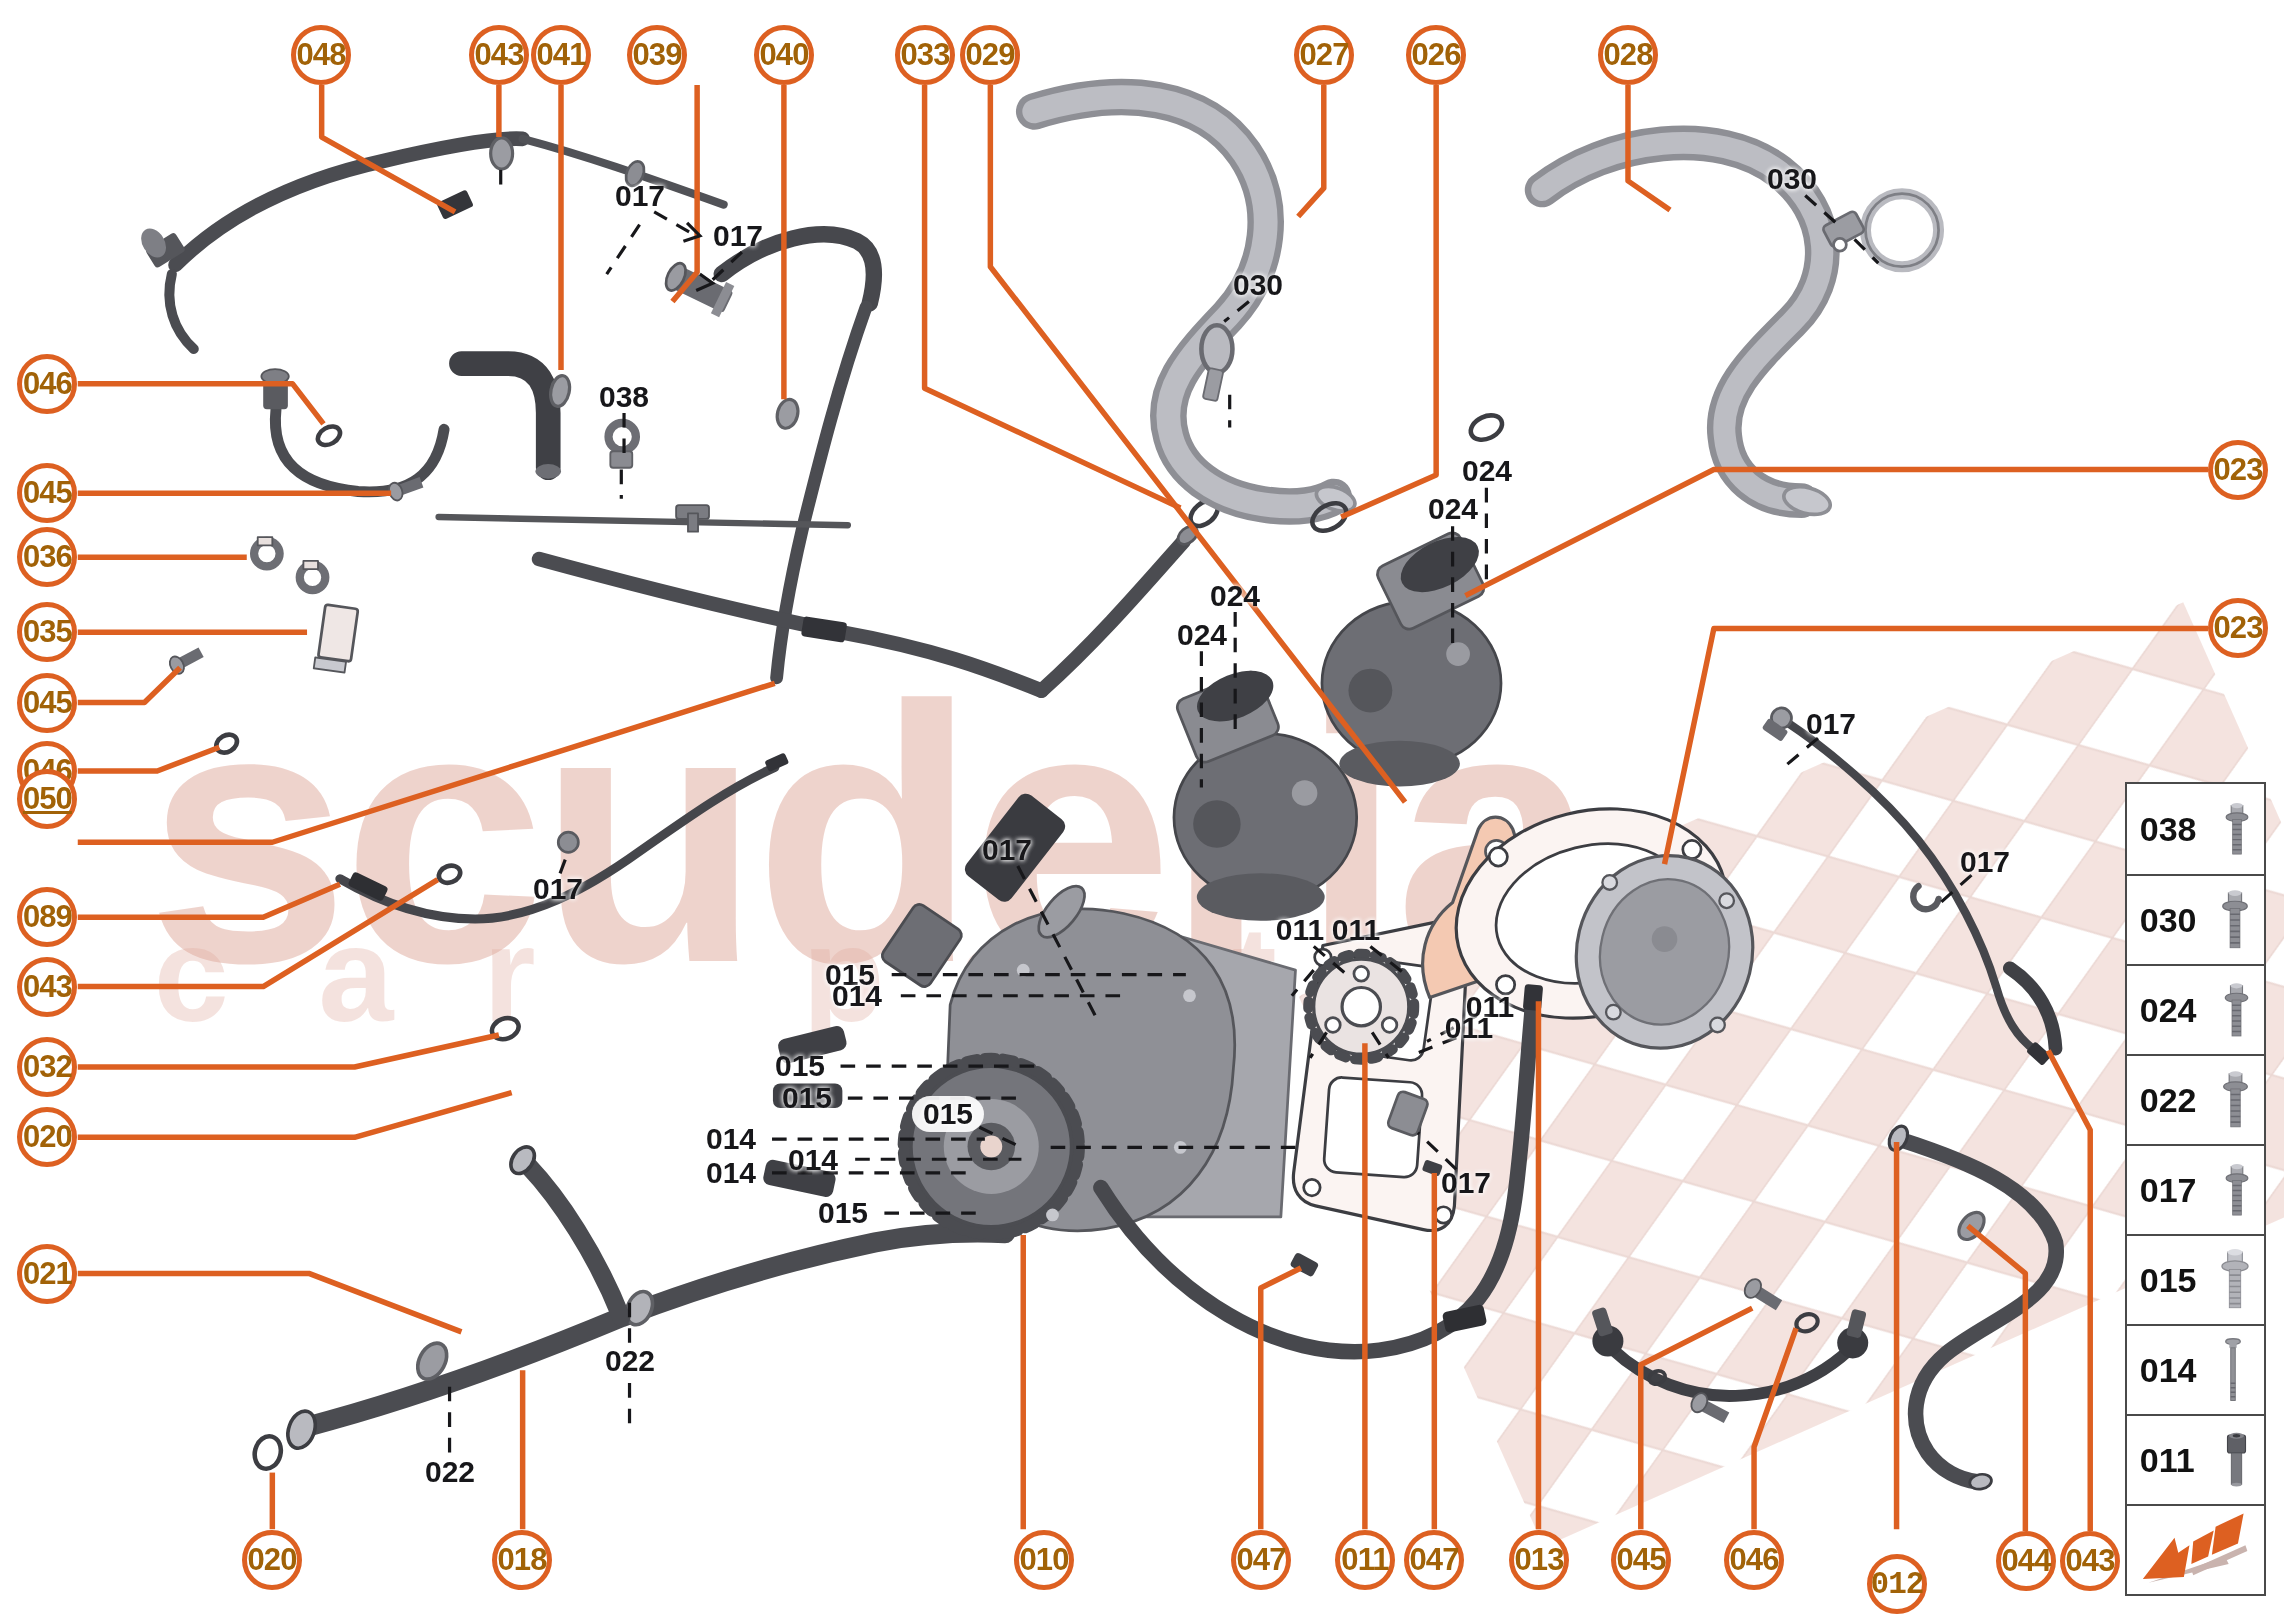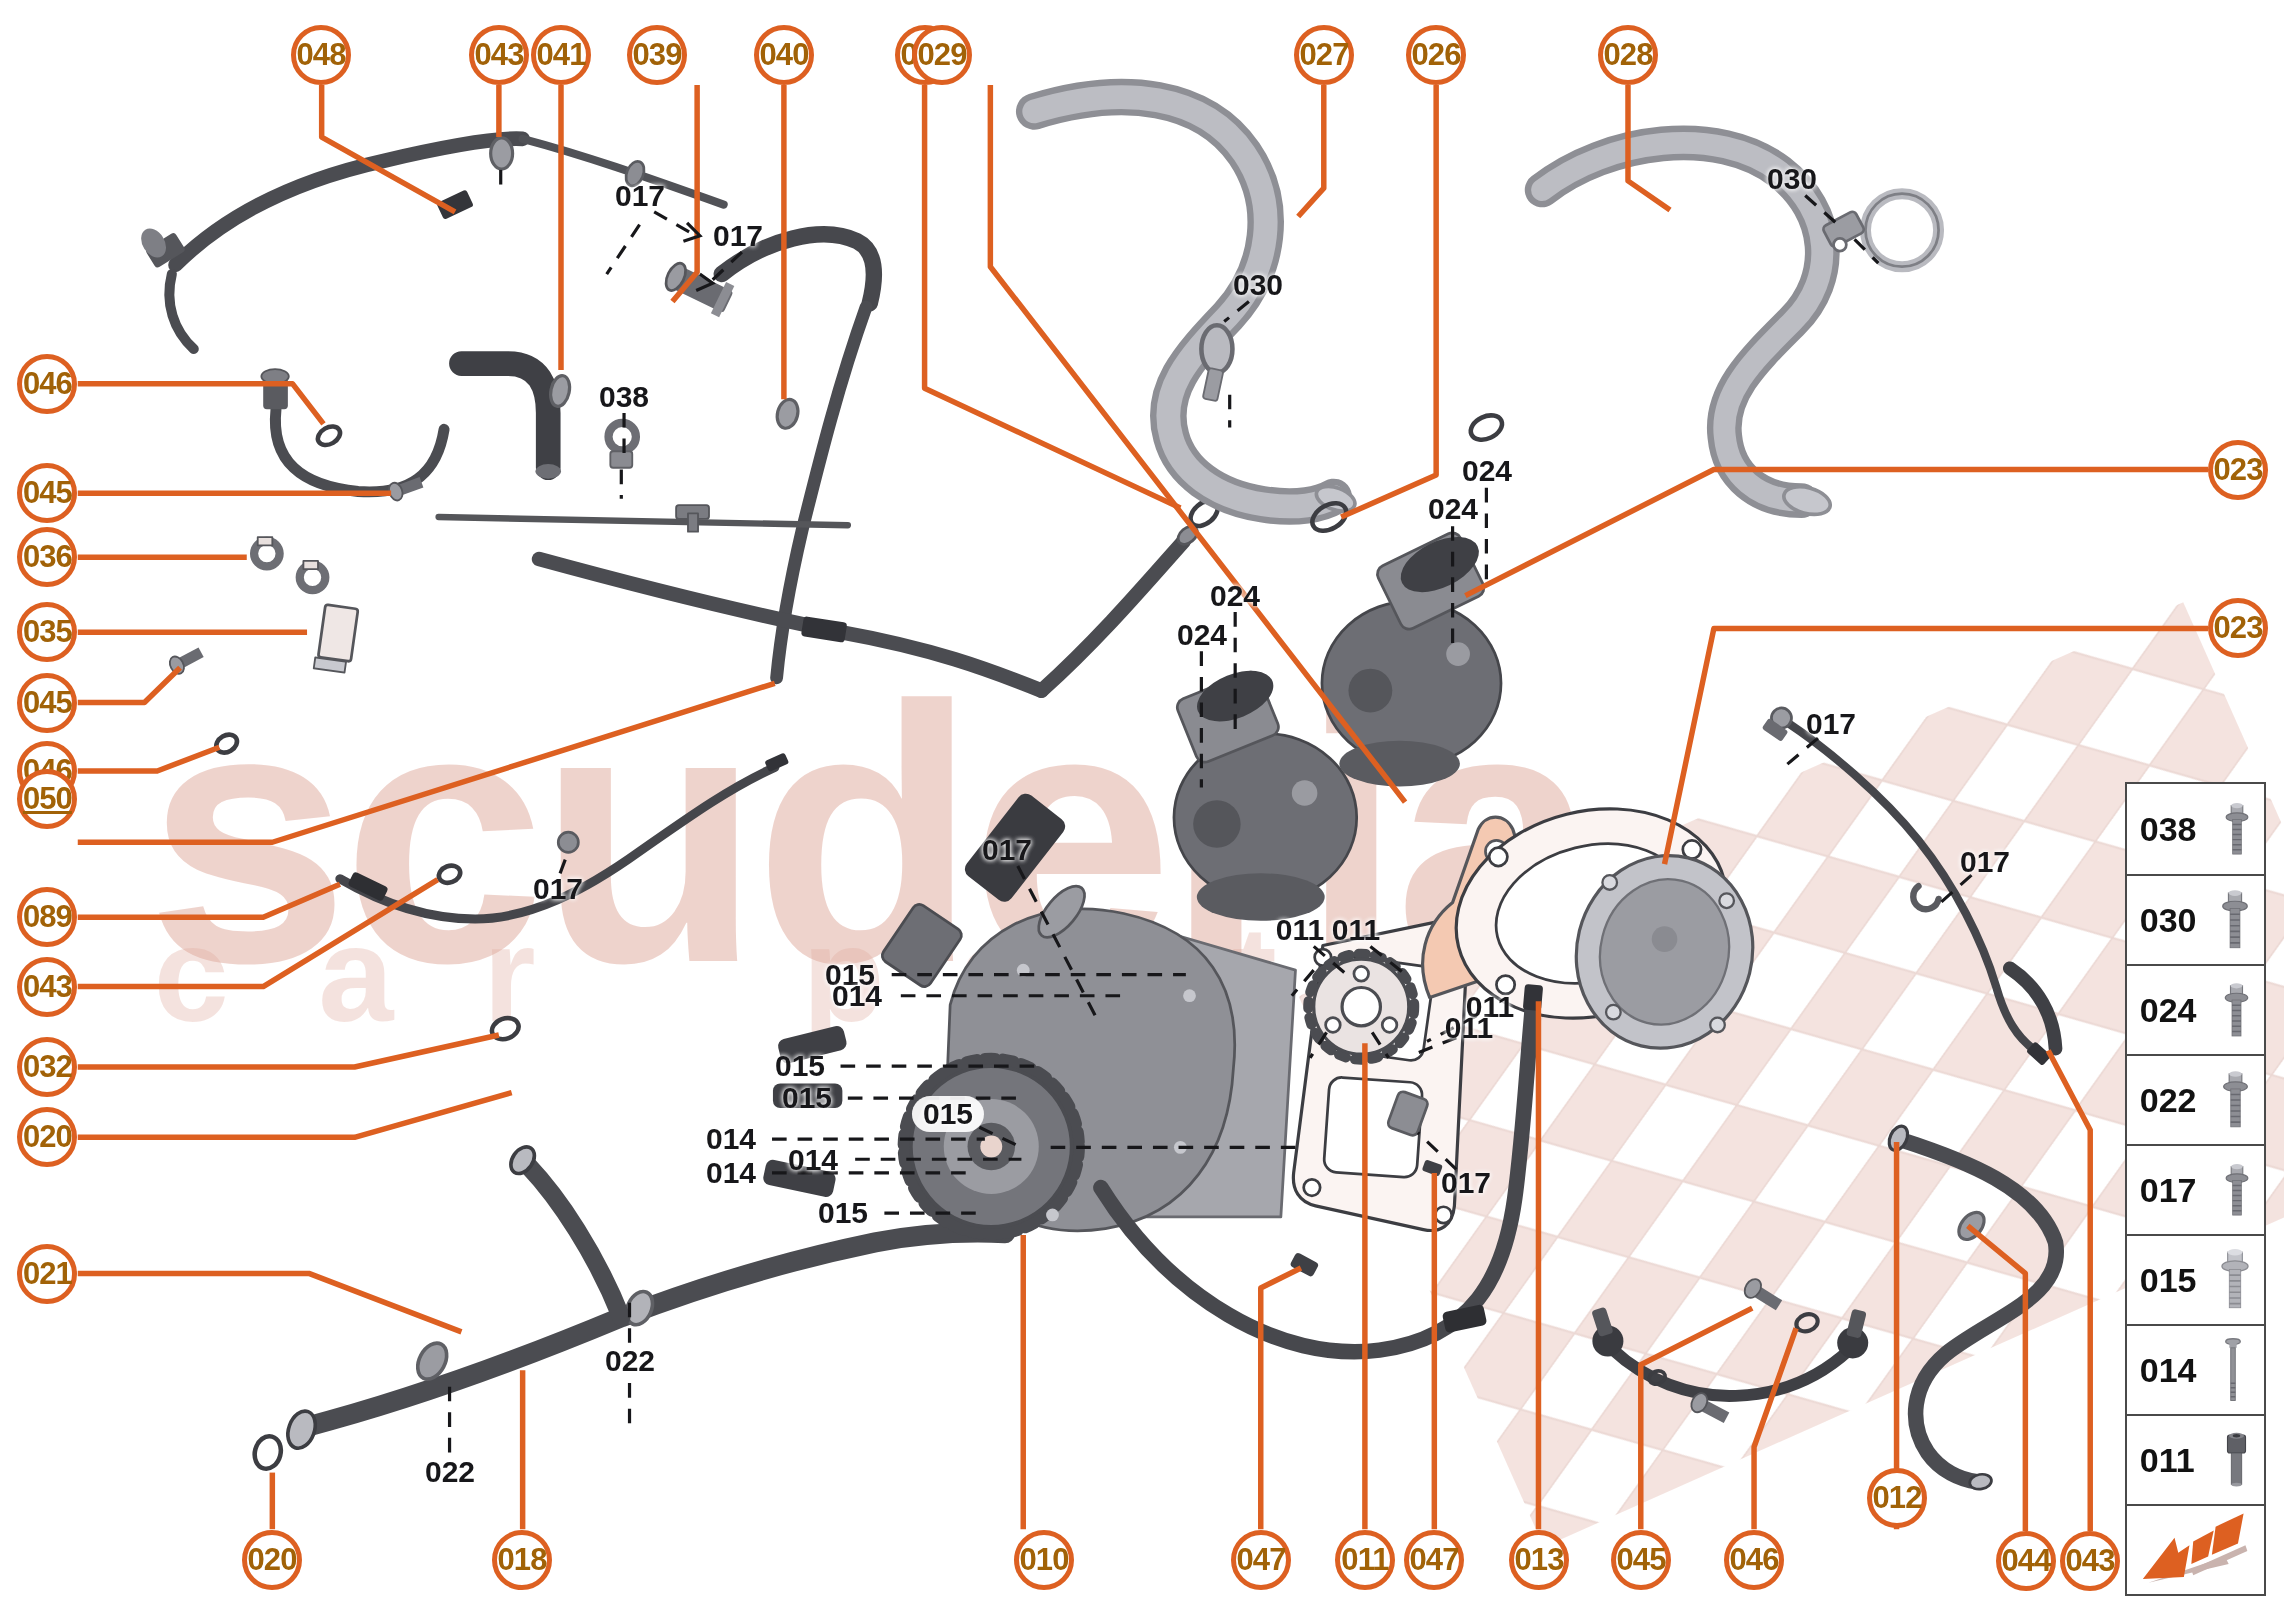--- a/index.html
+++ b/index.html
@@ -439,21 +439,21 @@
   </g>
 </svg>
 
 <div id="callouts-layer">
       <div class="callout" style="left: 291px; top: 25px;">048</div>
       <div class="callout" style="left: 469px; top: 25px;">043</div>
       <div class="callout" style="left: 531px; top: 25px;">041</div>
       <div class="callout" style="left: 627px; top: 25px; text-align: center;">039</div>
       <div class="callout" style="left: 754px; top: 25px;">040</div>
       <div class="callout" style="left: 895px; top: 25px;">033</div>
-      <div class="callout" style="left: 912px; top: 25px;">029</div>
+      <div class="callout" style="left: 960px; top: 25px;">029</div>
       <div class="callout" style="left: 1294px; top: 25px;">027</div>
       <div class="callout" style="left: 1406px; top: 25px;">026</div>
       <div class="callout" style="left: 1598px; top: 25px;">028</div>
       <div class="callout" style="left: 17.4px; top: 354px;">046</div>
       <div class="callout" style="left: 17.4px; top: 463px;">045</div>
       <div class="callout" style="left: 17.4px; top: 527px;">036</div>
       <div class="callout" style="left: 17.4px; top: 602px;">035</div>
       <div class="callout" style="left: 17.4px; top: 673px;">045</div>
       <div class="callout" style="left: 17.4px; top: 741px;">046</div>
       <div class="callout" style="left: 17.4px; top: 769px; text-decoration: underline;">050</div>
@@ -466,21 +466,21 @@
       <div class="callout" style="left: 2208px; top: 598px;">023</div>
       <div class="callout" style="left: 242px; top: 1530px;">020</div>
       <div class="callout" style="left: 492px; top: 1530px;">018</div>
       <div class="callout" style="left: 1014px; top: 1530px; text-align: center;">010</div>
       <div class="callout" style="left: 1231px; top: 1530px;">047</div>
       <div class="callout" style="left: 1335px; top: 1530px;">011</div>
       <div class="callout" style="left: 1404px; top: 1530px;">047</div>
       <div class="callout" style="left: 1509px; top: 1530px;">013</div>
       <div class="callout" style="left: 1611px; top: 1530px;">045</div>
       <div class="callout" style="left: 1724px; top: 1530px;">046</div>
-      <div class="callout" style="left: 1867px; top: 1468px;">012</div>
+      <div class="callout" style="left: 1867px; top: 1554px; font-family: Liberation Mono, monospace;">012</div>
       <div class="callout" style="left: 1996px; top: 1531px;">044</div>
       <div class="callout" style="left: 2060px; top: 1531px;">043</div>
     </div>
 <div id="labels-layer">
       <div class="part-label" style="left: 640px; top: 196px;">017</div>
       <div class="part-label" style="left: 738px; top: 236px;">017</div>
       <div class="part-label" style="left: 624px; top: 397px;">038</div>
       <div class="part-label" style="left: 1258px; top: 285px;">030</div>
       <div class="part-label" style="left: 1792px; top: 179px;">030</div>
       <div class="part-label" style="left: 1487px; top: 471px;">024</div>

